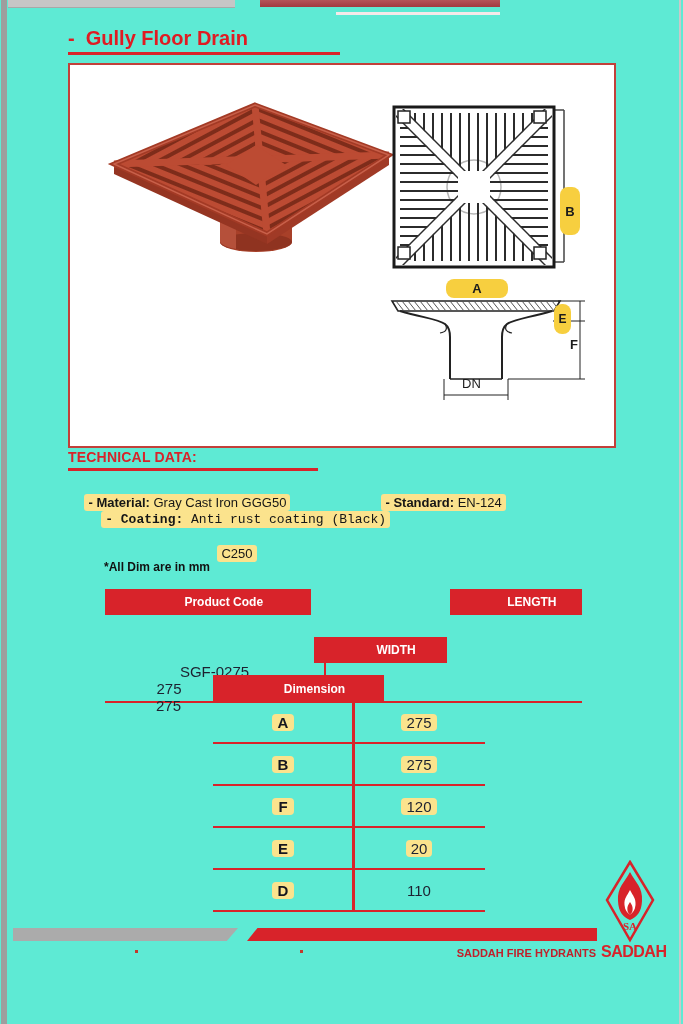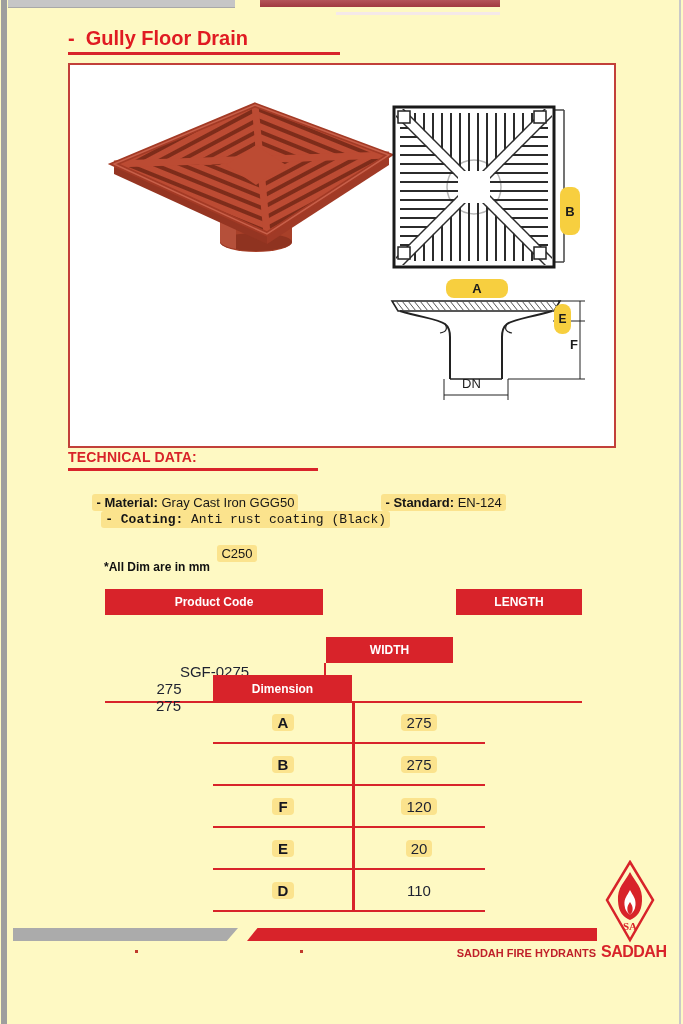--- a/index.html
+++ b/index.html
@@ -1,16 +1,16 @@
 <!DOCTYPE html>
 <html><head>
 <meta charset="utf-8">
 <style>
   html,body{margin:0;padding:0;background:#e9e9e9;}
-  #page{position:relative;width:683px;height:1024px;background:#fef9c3;overflow:hidden;
+  #page{position:relative;width:683px;height:1024px;background:#5eead4;overflow:hidden;
         font-family:"Liberation Sans","DejaVu Sans",sans-serif;}
   .abs{position:absolute;}
 
   
   #left-edge{left:1px;top:0;width:6px;height:1024px;background:#9e9e9e;}
   #right-edge{left:679px;top:0;width:2px;height:1024px;background:#c9c9c9;}
   #top-gray-bar{left:8px;top:0;width:227px;height:7px;background:#c6c6c6;border-bottom:1px solid #a8a8a8;}
   #top-red-bar{left:260px;top:0;width:240px;height:7px;background:linear-gradient(180deg,#b4555a,#a13a40);}
   #top-pink-line{left:336px;top:12px;width:164px;height:3px;background:#f5e9e9;}
 
@@ -29,32 +29,32 @@
   #pill-e{left:484px;top:239px;width:17px;height:30px;font-size:12px;}
   #label-f{left:500px;top:272px;font-size:13px;color:#1c1c1c;font-weight:bold;}
   #label-dn{left:392px;top:311px;font-size:13px;color:#1c1c1c;}
 
   
   #tech-heading{left:68px;top:449px;font-size:14px;font-weight:bold;color:#d8232a;letter-spacing:.2px;}
   #tech-underline{left:68px;top:468px;width:250px;height:3px;background:#d8232a;}
   .hl{background:#fbe38d;border-radius:3px;padding:1px 4px;display:inline-block;}
   .spec-line{font-size:13px;color:#161616;white-space:pre;}
   .spec-label{font-weight:bold;}
-  #spec-1{left:78px;top:479px;}
+  #spec-1{left:70px;top:479px;}
   #spec-2{left:70px;top:496px;font-family:Liberation Mono, monospace;}
   #spec-3{left:70px;top:513px;}
   #spec-4{left:203px;top:530px;}
   #spec-standard{left:367px;top:479px;}
   #dims-note{left:104px;top:560px;font-size:12px;font-weight:bold;color:#111;}
 
   
   #product-table{left:105px;top:589px;width:477px;}
   .tbl-header{display:flex;}
   .tbl-header .hcell{background:#d8232a;color:#fff;font-weight:bold;font-size:12px;
-        display:flex;align-items:center;justify-content:center;height:26px;}
+        display:flex;align-items:center;justify-content:center;height:26px;padding-left:32px;}
   #product-table .hcell:nth-child(1){width:218px;margin-right:3px;}
   #product-table .hcell:nth-child(2){width:127px;margin-right:3px;margin-top:48px;}
   #product-table .hcell:nth-child(3){width:126px;}
   #product-row{display:flex;height:38px;border-bottom:2.5px solid #d8232a;flex-direction:column;}
   #product-row .dcell{display:flex;align-items:center;justify-content:center;font-size:15px;color:#1d2130;}
   #product-row .dcell:nth-child(1){width:219px;border-right:2.5px solid #d8232a;}
   #product-row .dcell:nth-child(2){width:128px;border-right:2.5px solid #d8232a;}
   #product-row .dcell:nth-child(3){width:127px;}
 
   

